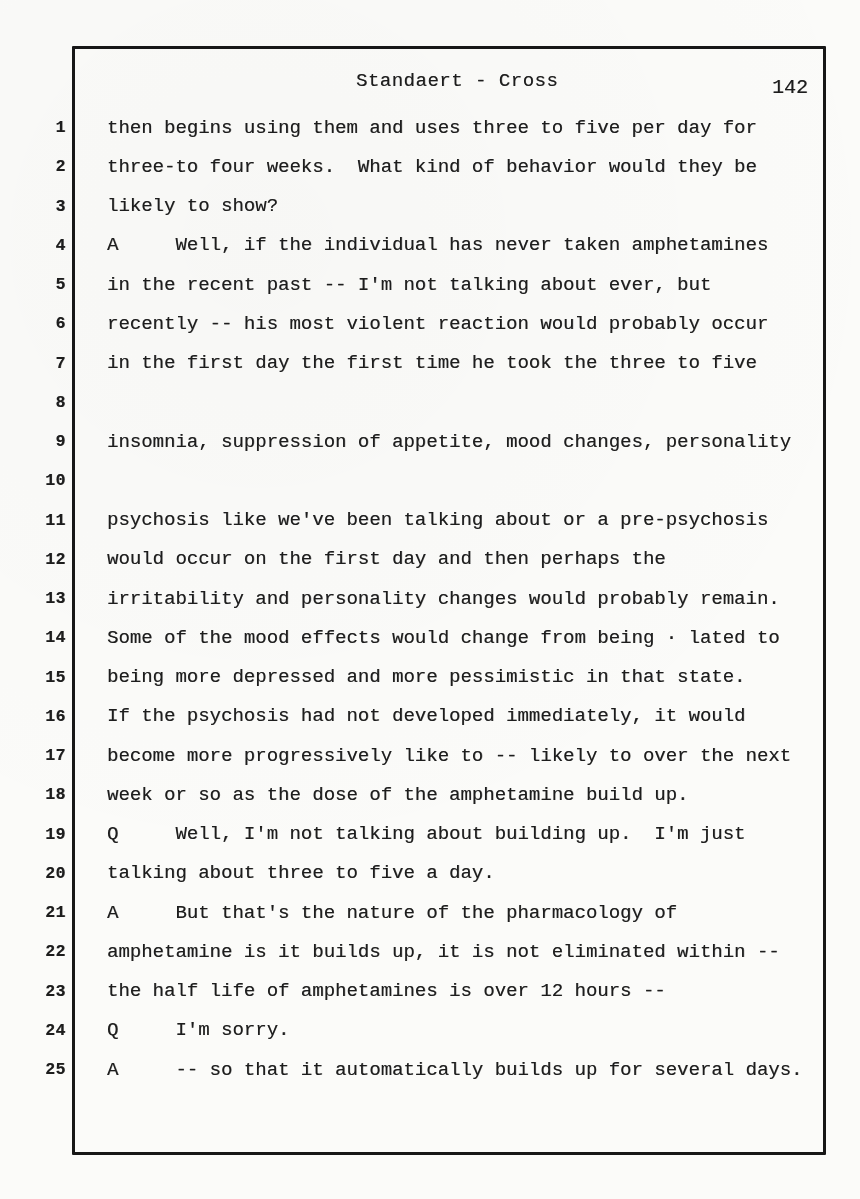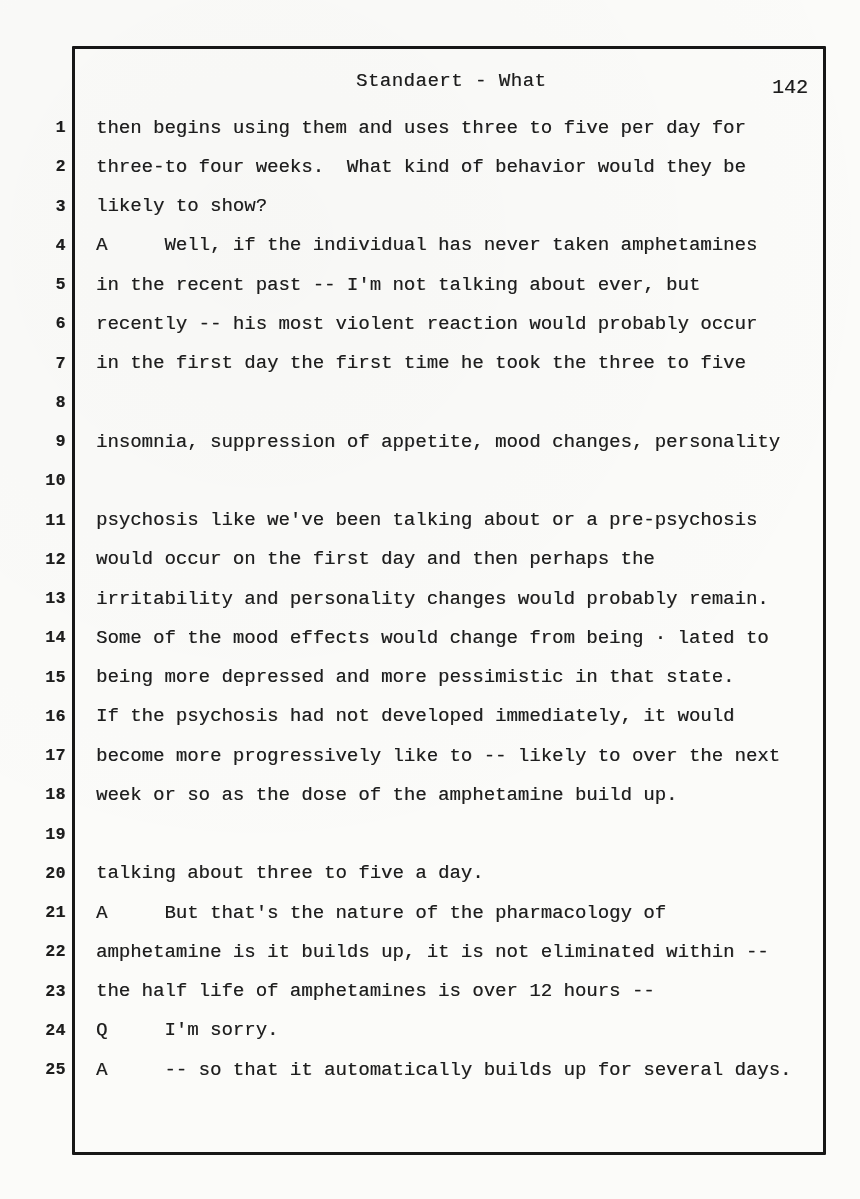--- a/index.html
+++ b/index.html
@@ -51,33 +51,33 @@
   }
   .num {
     width: 40px;
     text-align: right;
     font-size: 16.5px;
     font-weight: bold;
     letter-spacing: 0.5px;
     flex: 0 0 auto;
   }
   .text {
-    margin-left: 30px;
+    margin-left: 41px;
     font-size: 19px;
     white-space: pre;
     flex: 0 0 auto;
   }
 </style>
 </head>
 <body>
 
 <div class="page">
   <div class="border-box"></div>
 
-  <div class="title doc-text">Standaert - What</div>
+  <div class="title doc-text">Standaert - Cross</div>
 
   <div class="page-num doc-text">142</div>
 
   <div id="lines" class="lines doc-text">
       <div class="row">
         <span class="num">1</span>
         <span class="text">then begins using them and uses three to five per day for</span>
       </div>
       <div class="row">
         <span class="num">2</span>
@@ -140,20 +140,21 @@
       <div class="row">
         <span class="num">17</span>
         <span class="text">become more progressively like to -- likely to over the next</span>
       </div>
       <div class="row">
         <span class="num">18</span>
         <span class="text">week or so as the dose of the amphetamine build up.</span>
       </div>
       <div class="row">
         <span class="num">19</span>
+        <span class="text">Q     Well, I'm not talking about building up.  I'm just</span>
       </div>
       <div class="row">
         <span class="num">20</span>
         <span class="text">talking about three to five a day.</span>
       </div>
       <div class="row">
         <span class="num">21</span>
         <span class="text">A     But that's the nature of the pharmacology of</span>
       </div>
       <div class="row">

